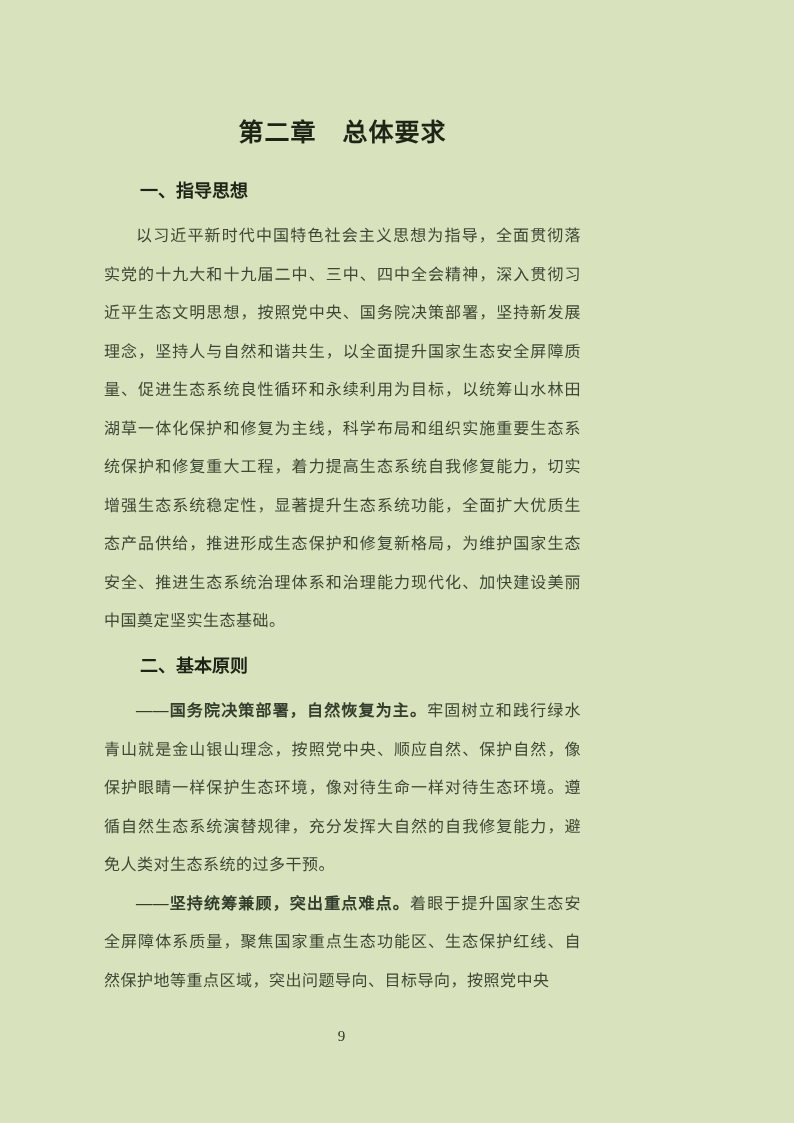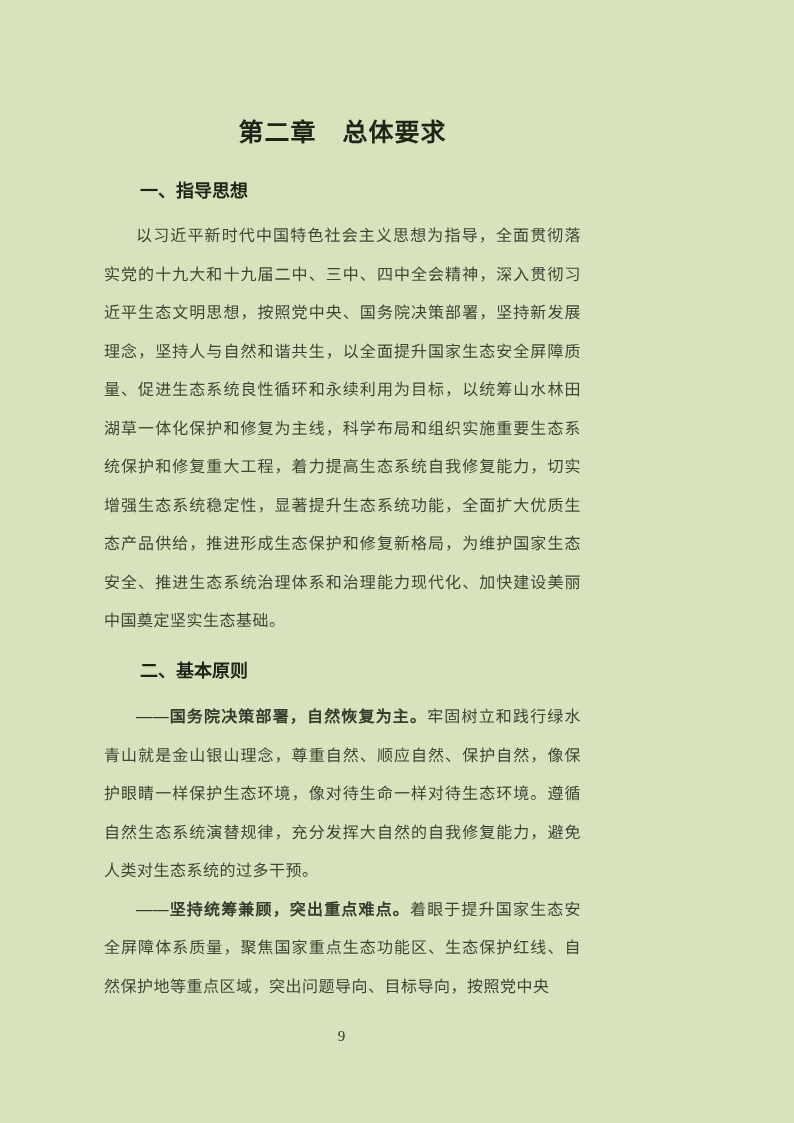--- a/index.html
+++ b/index.html
@@ -34,22 +34,21 @@
   .section-heading {
     margin: 6px 0 14px 0;
     font-family: "Liberation Sans", "DejaVu Sans", sans-serif;
     font-size: 18px;
     font-weight: 700;
     color: #1d2517;
     text-indent: 2em;
     line-height: 1.3;
   }
   .section-heading.second {
-    margin-top: 20px;
-    font-family: Liberation Mono, monospace;
+    margin-top: 14px;
   }
   .body-para {
     margin: 0;
     text-indent: 2em;
     text-align: justify;
     font-size: 16px;
     line-height: 38.5px;
     letter-spacing: 0.5px;
     color: #3c4734;
   }
@@ -74,19 +73,19 @@
 <div class="page">
 
   <h1 class="chapter-title">第二章　总体要求</h1>
 
   <h2 class="section-heading">一、指导思想</h2>
 
   <p class="body-para"><span>以习近平新时代中国特色社会主义思想为指导，全面贯彻落实党的十九大和十九届二中、三中、四中全会精神，深入贯彻习近平生态文明思想，按照党中央、国务院决策部署，坚持新发展理念，坚持人与自然和谐共生，以全面提升国家生态安全屏障质量、促进生态系统良性循环和永续利用为目标，以统筹山水林田湖草一体化保护和修复为主线，科学布局和组织实施重要生态系统保护和修复重大工程，着力提高生态系统自我修复能力，切实增强生态系统稳定性，显著提升生态系统功能，全面扩大优质生态产品供给，推进形成生态保护和修复新格局，为维护国家生态安全、推进生态系统治理体系和治理能力现代化、加快建设美丽中国奠定坚实生态基础。</span></p>
 
   <h2 class="section-heading second">二、基本原则</h2>
 
-  <p class="body-para"><span class="para-lead">——国务院决策部署，自然恢复为主。</span><span>牢固树立和践行绿水青山就是金山银山理念，尊重自然、顺应自然、保护自然，像保护眼睛一样保护生态环境，像对待生命一样对待生态环境。遵循自然生态系统演替规律，充分发挥大自然的自我修复能力，避免人类对生态系统的过多干预。</span></p>
+  <p class="body-para"><span class="para-lead">——国务院决策部署，自然恢复为主。</span><span>牢固树立和践行绿水青山就是金山银山理念，按照党中央、顺应自然、保护自然，像保护眼睛一样保护生态环境，像对待生命一样对待生态环境。遵循自然生态系统演替规律，充分发挥大自然的自我修复能力，避免人类对生态系统的过多干预。</span></p>
 
   <p class="body-para"><span class="para-lead">——坚持统筹兼顾，突出重点难点。</span><span>着眼于提升国家生态安全屏障体系质量，聚焦国家重点生态功能区、生态保护红线、自然保护地等重点区域，突出问题导向、目标导向，按照党中央</span></p>
 
   <div class="page-number">9</div>
 
 </div>
 
 </body></html>

